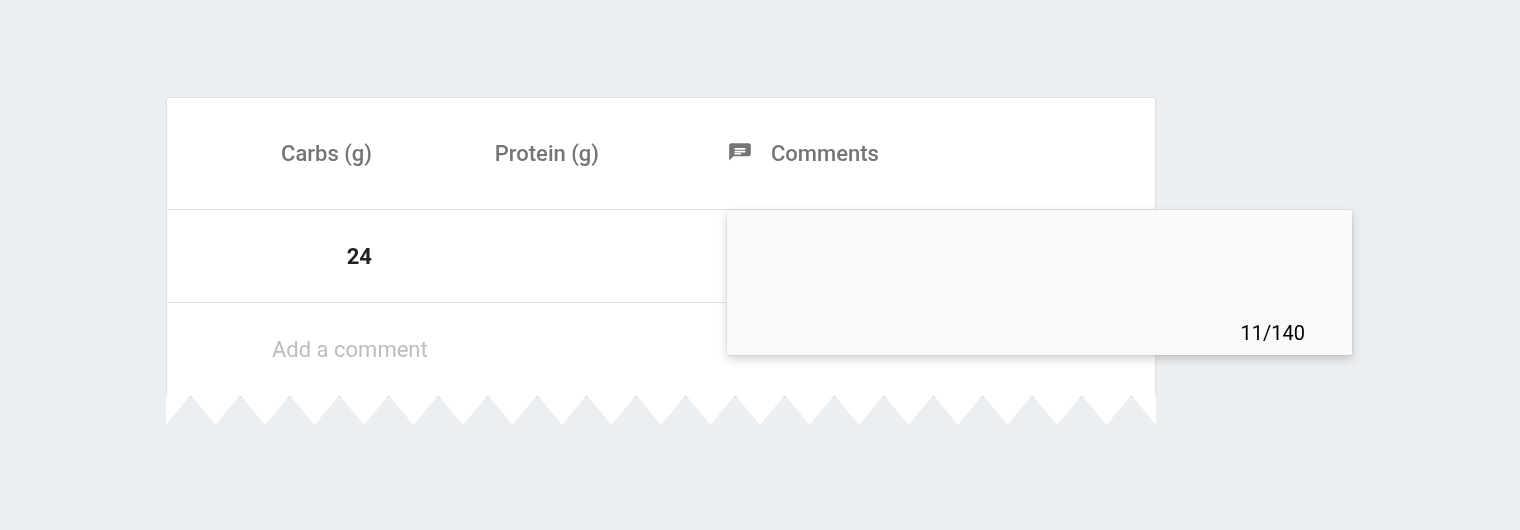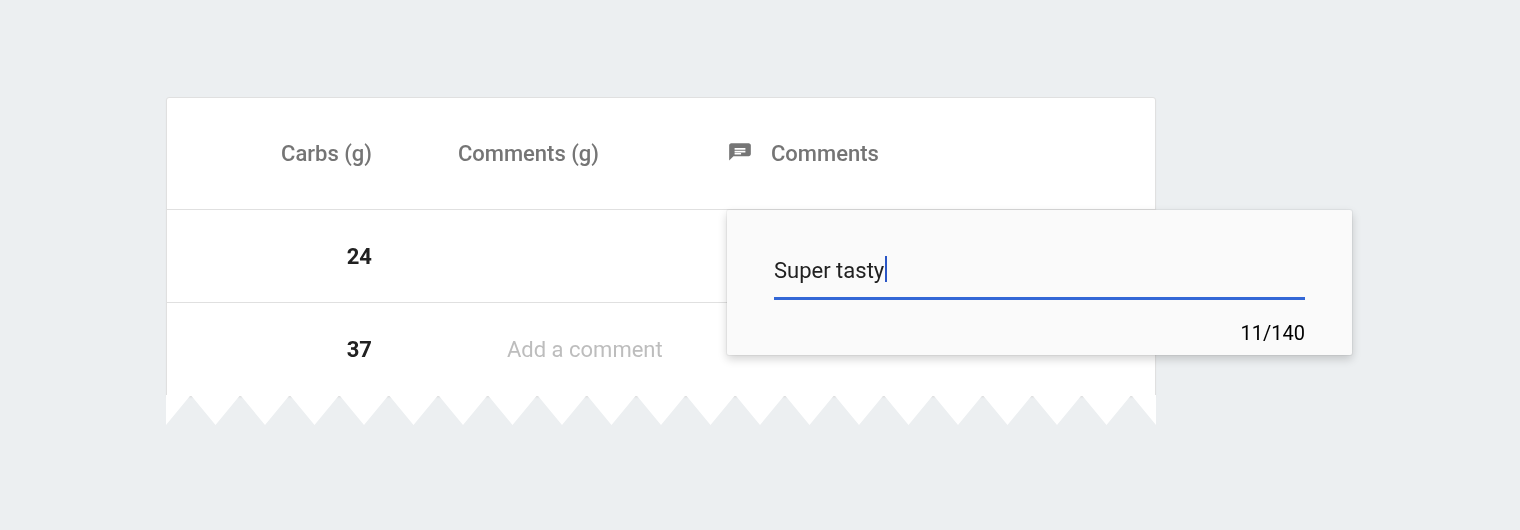--- a/index.html
+++ b/index.html
@@ -130,48 +130,43 @@
 </style>
 </head>
 <body>
 
 <div class="stage">
 
   <div class="card">
 
     <div class="row header">
       <div class="col-carbs hcell">Carbs (g)</div>
-      <div class="col-protein hcell">Comments (g)</div>
+      <div class="col-protein hcell">Protein (g)</div>
       <div class="col-comments hcell">
         <span class="icon-wrap">
           <svg class="comment-svg" width="26" height="26" viewBox="0 0 24 24" fill="#757575">
             <path d="M20 2H4c-1.1 0-2 .9-2 2v14l4-4h14c1.1 0 2-.9 2-2V4c0-1.1-.9-2-2-2zM7 9h10v1.5H7V9zm6 3.5H7V11h6v1.5zM17 8H7V6.5h10V8z"></path>
           </svg>
         </span>
         <span>Comments</span>
       </div>
     </div>
 
     <div class="row data">
       <div class="col-carbs dcell">24</div>
       <div class="col-comments dcell"></div>
     </div>
 
     <div class="row data">
-      <div class="col-carbs dcell">37</div>
       <div class="col-comments">
         <span class="placeholder">Add a comment</span>
       </div>
     </div>
 
   </div>
 
   <div class="zigzag"></div>
 
   <div class="popup">
-    <div class="input-line">
-      <span class="input-text">Super tasty</span><span class="caret"></span>
-      <div class="underline"></div>
-    </div>
     <div class="counter">11/140</div>
   </div>
 
 </div>
 
 </body></html>

